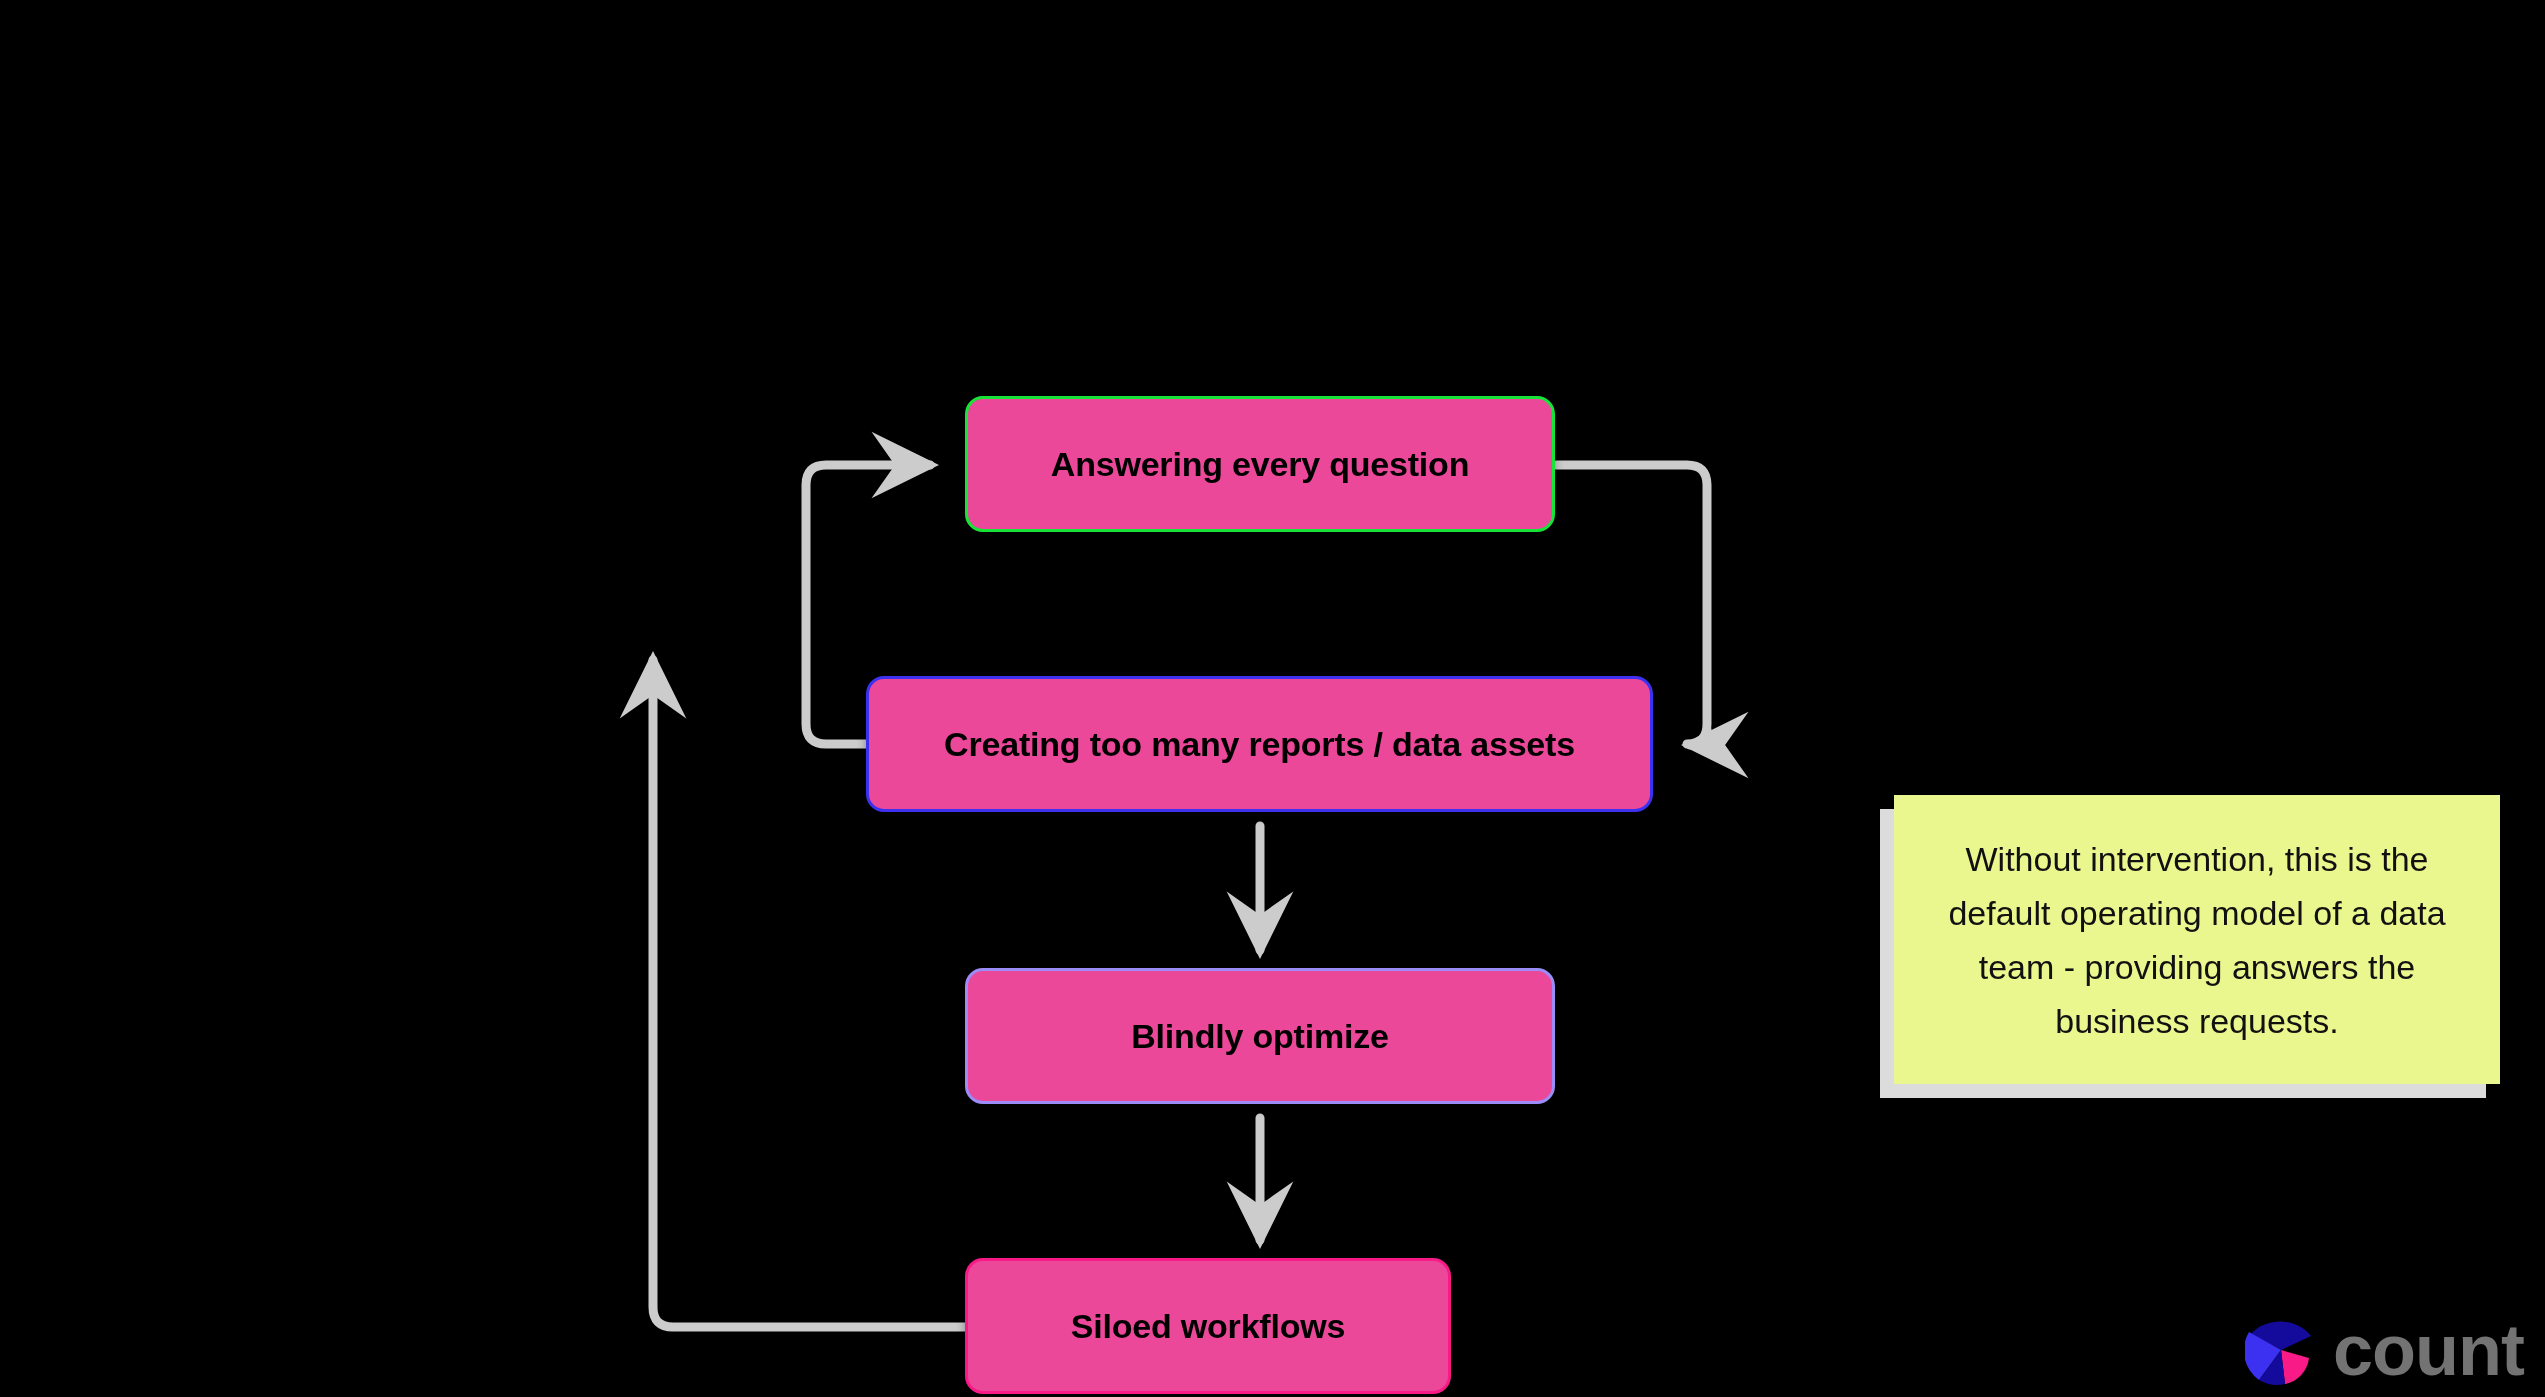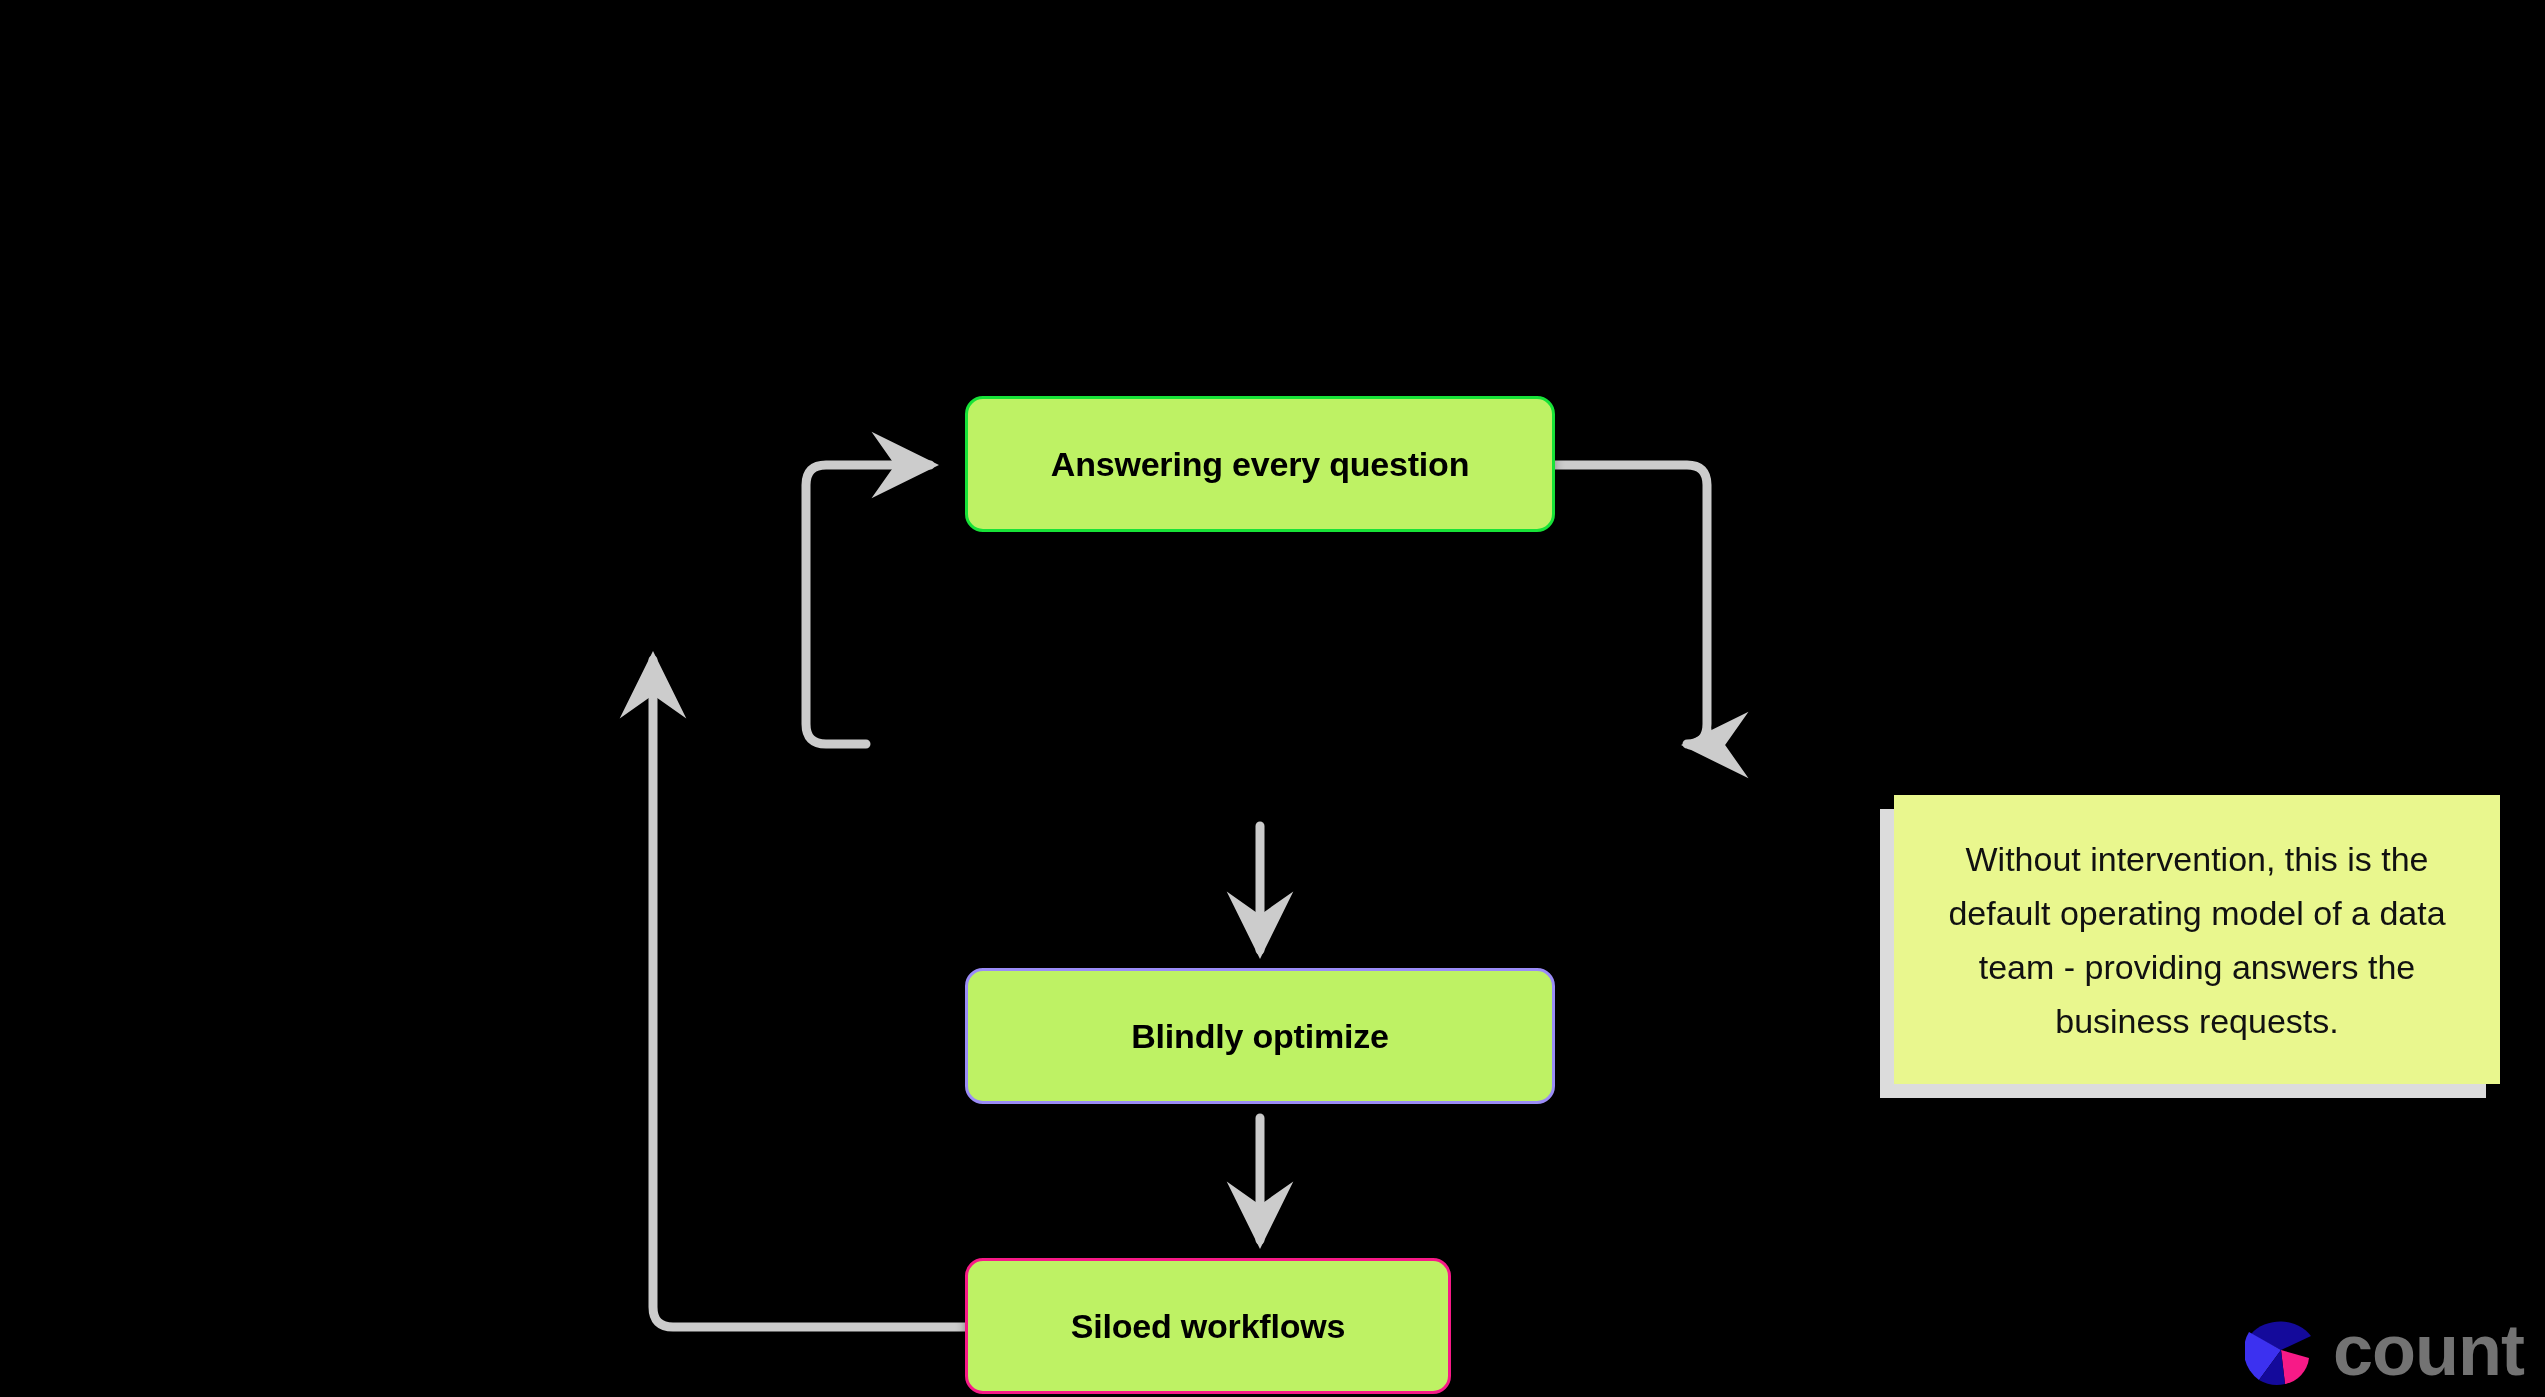--- a/index.html
+++ b/index.html
@@ -29,21 +29,21 @@
     top: 0;
     width: 2545px;
     height: 1397px;
     pointer-events: none;
   }
 
   
   .node {
     position: absolute;
     box-sizing: border-box;
-    background: #bef264;
+    background: #ec4899;
     border-radius: 18px;
     border: 3px solid #cccccc;
     display: flex;
     align-items: center;
     justify-content: center;
     text-align: center;
     color: #000000;
     font-weight: bold;
     font-size: 34px;
     letter-spacing: -0.2px;
@@ -165,20 +165,23 @@
 
     <path d="M 1260,1118 L 1260,1240" fill="none" stroke="#cccccc" stroke-width="9" stroke-linecap="round" marker-end="url(#ah-down)"></path>
 
     <path d="M 965,1327 L 673,1327 Q 653,1327 653,1307 L 653,660" fill="none" stroke="#cccccc" stroke-width="9" stroke-linecap="round" stroke-linejoin="round" marker-end="url(#ah-up)"></path>
   </svg>
 
   <div class="node" id="node-answering">
     <span>Answering every question</span>
   </div>
 
+  <div class="node" id="node-reports">
+    <span>Creating too many reports / data assets</span>
+  </div>
 
   <div class="node" id="node-optimize">
     <span>Blindly optimize</span>
   </div>
 
   <div class="node" id="node-siloed">
     <span>Siloed workflows</span>
   </div>
 
   <div id="note-wrap">

